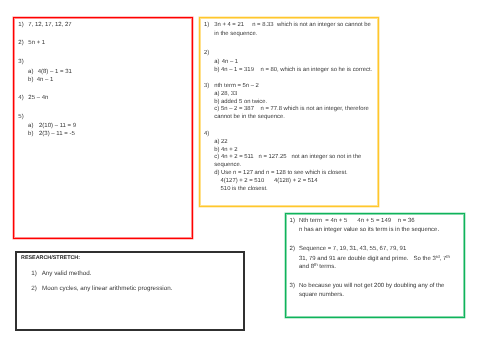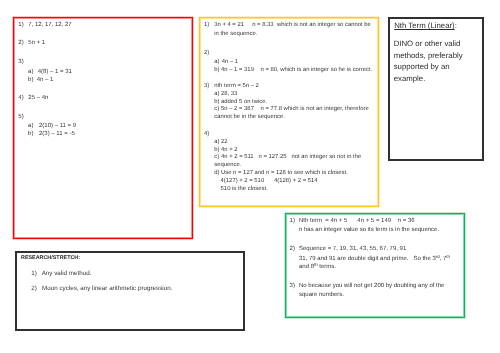--- a/index.html
+++ b/index.html
@@ -71,27 +71,20 @@
     <div class="yl" style="left:14.70px;top:130.40px">b)</div>
     <div class="yl" style="left:21.50px;top:130.40px">4n + 2</div>
     <div class="yl" style="left:14.70px;top:137.40px">c)</div>
     <div class="yl" style="left:21.50px;top:137.40px">4n + 2 = 511   n = 127.25   not an integer so not in the</div>
     <div class="yl" style="left:14.70px;top:145.90px">sequence.</div>
     <div class="yl" style="left:14.70px;top:153.90px">d)</div>
     <div class="yl" style="left:21.50px;top:153.90px">Use n = 127 and n = 128 to see which is closest.</div>
     <div class="yl" style="left:21.10px;top:161.80px">4(127) + 2 = 510      4(128) + 2 = 514</div>
     <div class="yl" style="left:21.10px;top:169.10px">510 is the closest.</div>
   </div>
-  <div class="box" id="black-box">
-    <div class="blk" style="left:4.20px;top:3.20px"><span class="u">Nth Term (Linear)</span><span>:</span></div>
-    <div class="blk" style="left:3.70px;top:21.20px">DINO or other valid</div>
-    <div class="blk" style="left:3.70px;top:32.60px">methods, preferably</div>
-    <div class="blk" style="left:3.70px;top:44.10px">supported by an</div>
-    <div class="blk" style="left:3.70px;top:55.60px">example.</div>
-  </div>
   <div class="box" id="green-box">
     <div class="ln" style="left:3.60px;top:4.80px">1)</div>
     <div class="ln" style="left:13.00px;top:4.80px">Nth term  = 4n + 5      4n + 5 = 149    n = 36</div>
     <div class="ln" style="left:13.00px;top:13.30px">n has an integer value so its term is in the sequence.</div>
     <div class="ln" style="left:3.60px;top:32.80px">2)</div>
     <div class="ln" style="left:13.00px;top:32.80px">Sequence = 7, 19, 31, 43, 55, 67, 79, 91</div>
     <div class="ln" style="left:13.00px;top:41.30px"><span>31, 79 and 91 are double digit and prime.   So the 3</span><sup>rd</sup><span>, 7</span><sup>th</sup></div>
     <div class="ln" style="left:13.00px;top:49.90px"><span>and 8</span><sup>th</sup><span> terms.</span></div>
     <div class="ln" style="left:3.60px;top:69.50px">3)</div>
     <div class="ln" style="left:13.00px;top:69.50px">No because you will not get 200 by doubling any of the</div>

